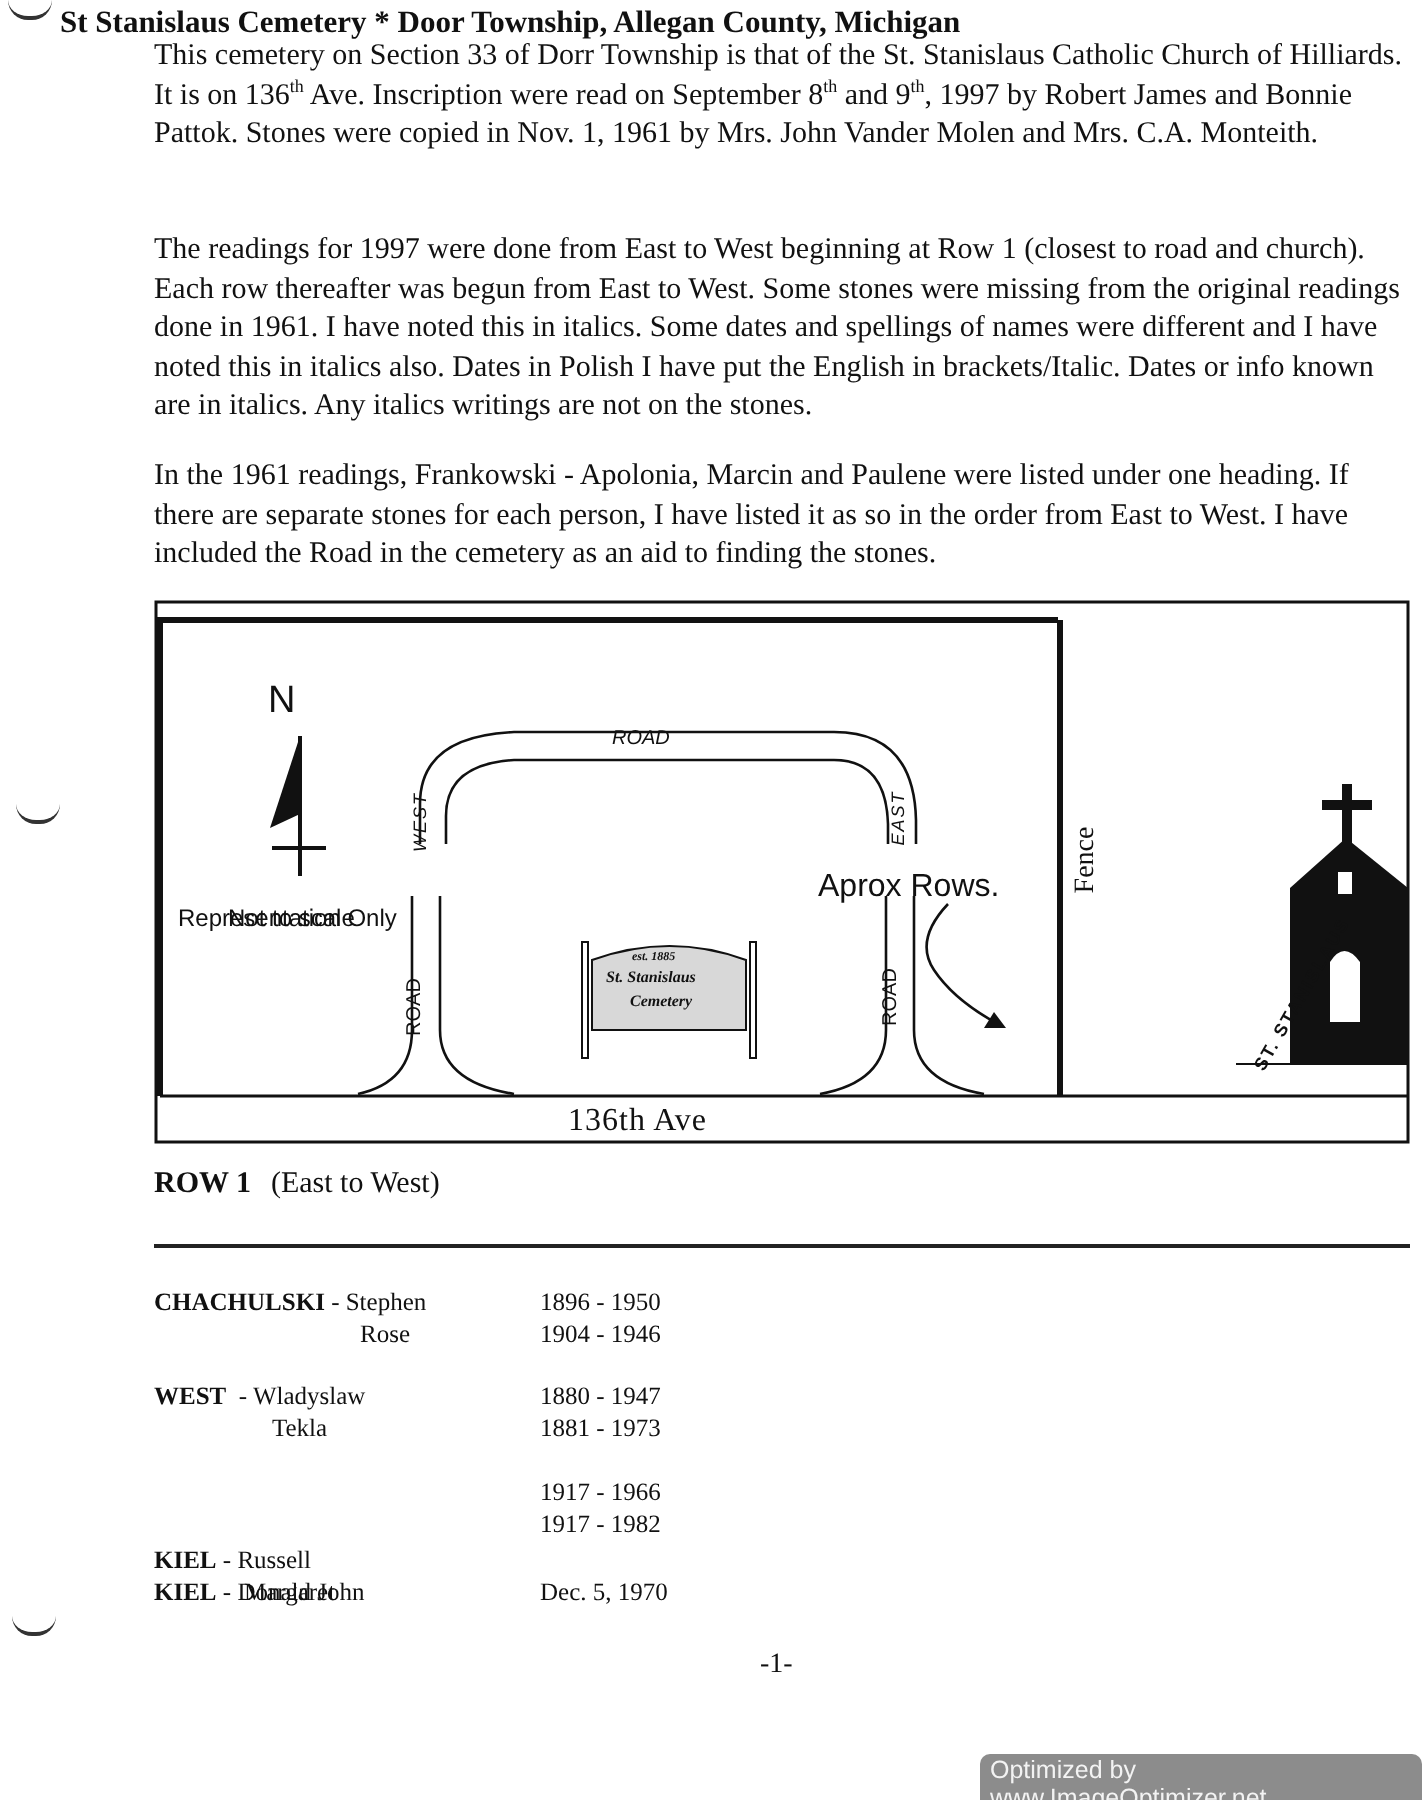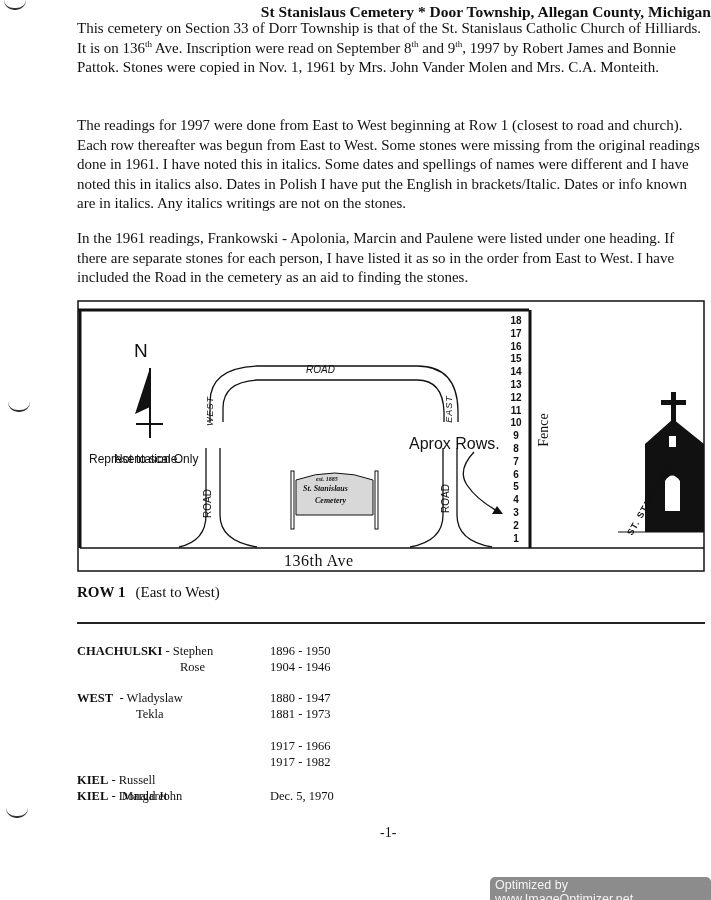--- a/index.html
+++ b/index.html
@@ -1,18 +1,18 @@
 <!DOCTYPE html>
 <html><head>
 <meta charset="utf-8">
 <style>
   html, body { margin:0; padding:0; background:#ffffff; }
   body { width:711px; height:900px; position:relative; overflow:hidden; color:#111; font-family:"Liberation Serif","DejaVu Serif",serif; }
   .abs { position:absolute; }
-  .title { left:0; width:711px; top:3px; text-align:right; font-weight:bold; font-size:15.5px; padding-left:30px; box-sizing:border-box; }
+  .title { left:0; width:711px; top:3px; text-align:left; font-weight:bold; font-size:15.5px; padding-left:30px; box-sizing:border-box; }
   .para { left:77px; width:625px; font-size:15px; line-height:19.5px; }
   .p1 { top:19px; }
   .p2 { top:116px; }
   .p3 { top:229px; }
   sup { font-size:9px; line-height:0; }
   .margin-mark { width:22px; height:8px; border-bottom:2px solid #333; border-radius:0 0 14px 14px; }
   
   .map { left:77px; top:300px; width:628px; height:272px; }
   .map svg { display:block; }
   .sans { font-family:"Liberation Sans","DejaVu Sans",sans-serif; }
@@ -87,40 +87,20 @@
 
   <div class="abs sans" style="left:57px;top:40px;font-size:19px;">N</div>
   <div class="abs sans" style="left:37px;top:152px;font-size:12px;">Not to scale</div>
   <div class="abs sans" style="left:12px;top:152px;font-size:12px;">Representation Only</div>
   <div class="abs sans" style="left:229px;top:64px;font-size:10px;font-style:italic;">ROAD</div>
   <div class="abs sans" style="left:116px;top:198px;font-size:10px;transform:rotate(-90deg);">ROAD</div>
   <div class="abs sans" style="left:354px;top:193px;font-size:10px;transform:rotate(-90deg);">ROAD</div>
   <div class="abs sans" style="left:118px;top:106px;font-size:9px;font-style:italic;letter-spacing:1px;transform:rotate(-90deg);">WEST</div>
   <div class="abs sans" style="left:358px;top:104px;font-size:9px;font-style:italic;letter-spacing:1px;transform:rotate(-90deg);">EAST</div>
   <div class="abs sans" style="left:332px;top:135px;font-size:16px;">Aprox Rows.</div>
-  <div class="abs sans" style="left:428px;top:15px;width:22px;text-align:center;font-size:10px;font-weight:bold;line-height:12.8px;">
-    <div>18</div>
-      <div>17</div>
-      <div>16</div>
-      <div>15</div>
-      <div>14</div>
-      <div>13</div>
-      <div>12</div>
-      <div>11</div>
-      <div>10</div>
-      <div>9</div>
-      <div>8</div>
-      <div>7</div>
-      <div>6</div>
-      <div>5</div>
-      <div>4</div>
-      <div>3</div>
-      <div>2</div>
-      <div>1</div>
-  </div>
   <div class="abs" style="left:450px;top:122px;font-size:14px;transform:rotate(-90deg);">Fence</div>
   <div class="abs" style="left:207px;top:252px;font-size:16px;letter-spacing:0.5px;">136th Ave</div>
   <div class="abs" style="left:239px;top:176px;font-size:6px;font-weight:bold;font-style:italic;">est. 1885</div>
   <div class="abs" style="left:226px;top:184px;font-size:8px;font-weight:bold;font-style:italic;">St. Stanislaus</div>
   <div class="abs" style="left:238px;top:196px;font-size:8px;font-weight:bold;font-style:italic;">Cemetery</div>
   <div class="abs sans" style="left:510px;top:168px;font-size:9px;font-weight:bold;letter-spacing:1px;transform:rotate(-60deg);transform-origin:left top;white-space:nowrap;top:232px;left:548px;">ST. STANISLAUS</div>
 </div>
 
 <div class="abs row1-head"><b>ROW 1</b><span>(East to West)</span></div>
 <div class="abs rule"></div>

